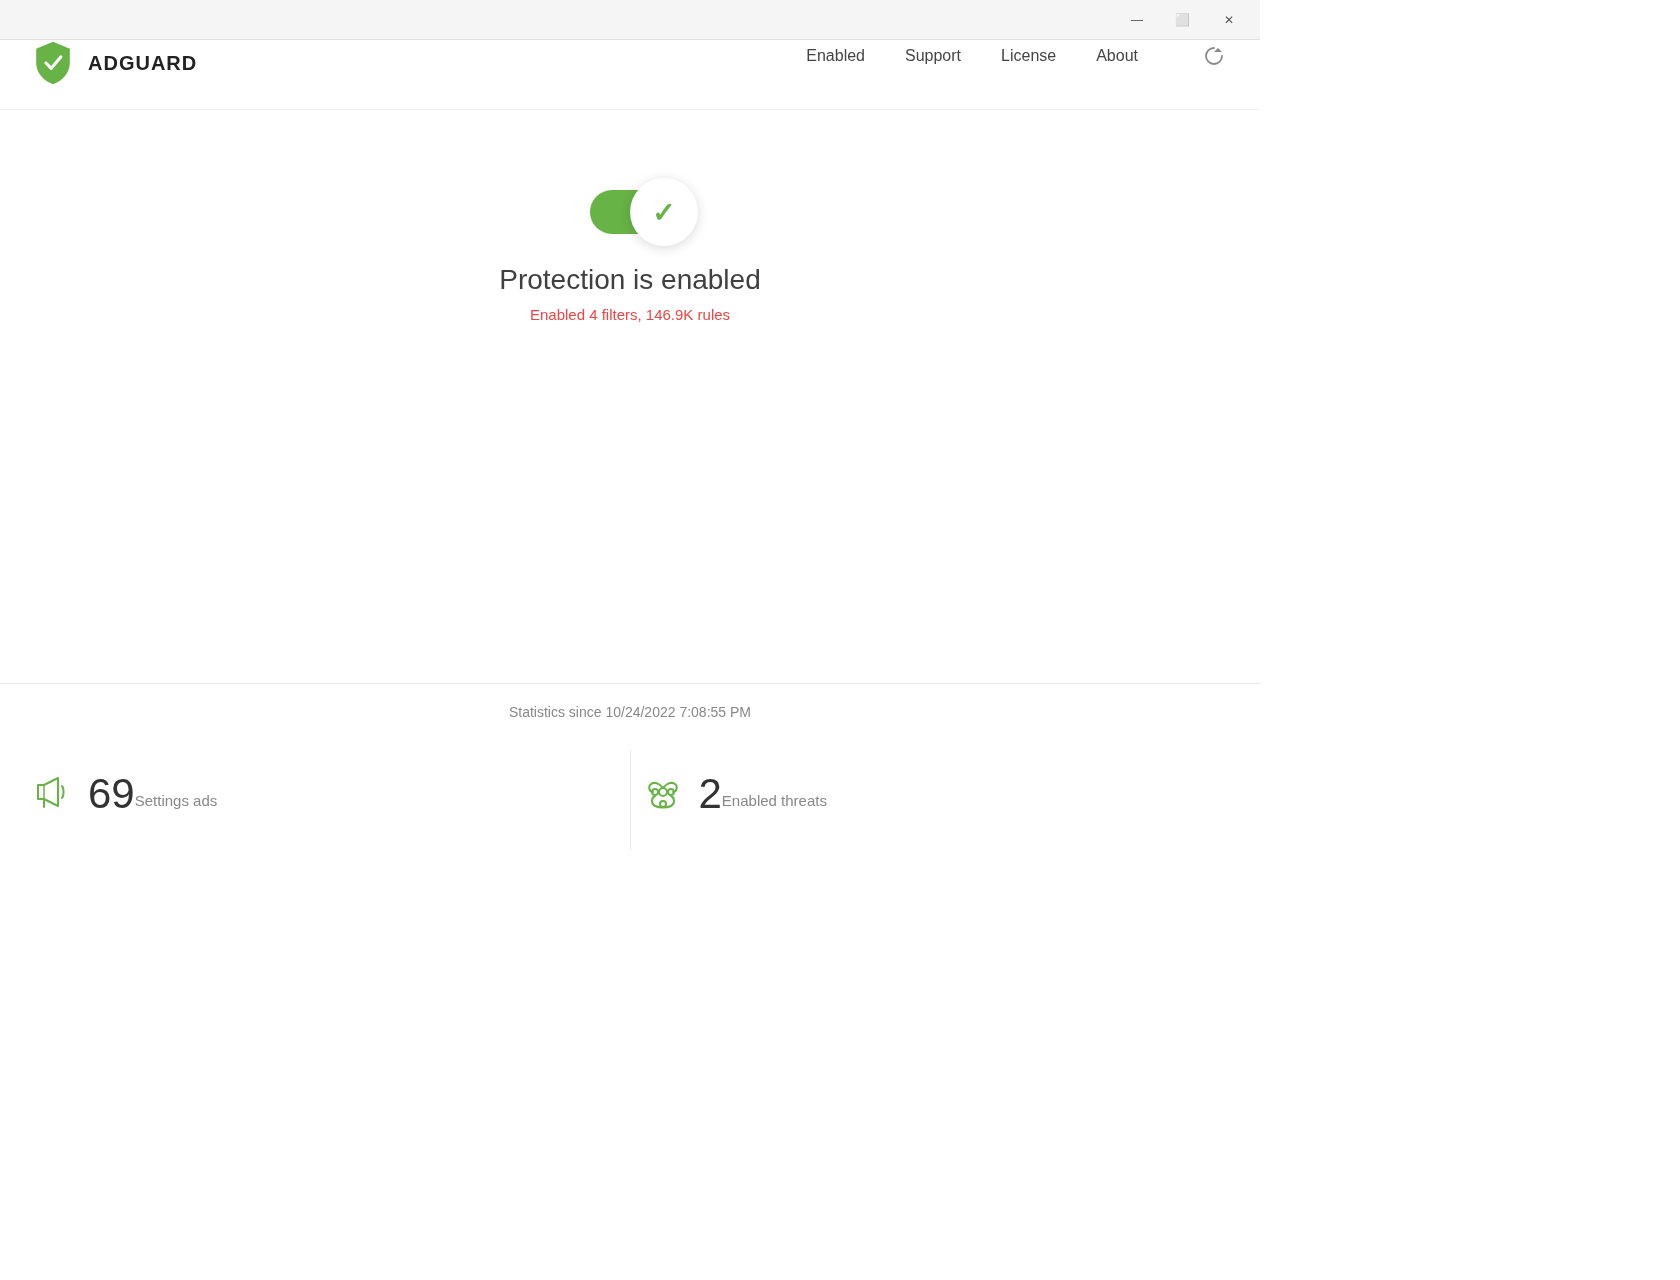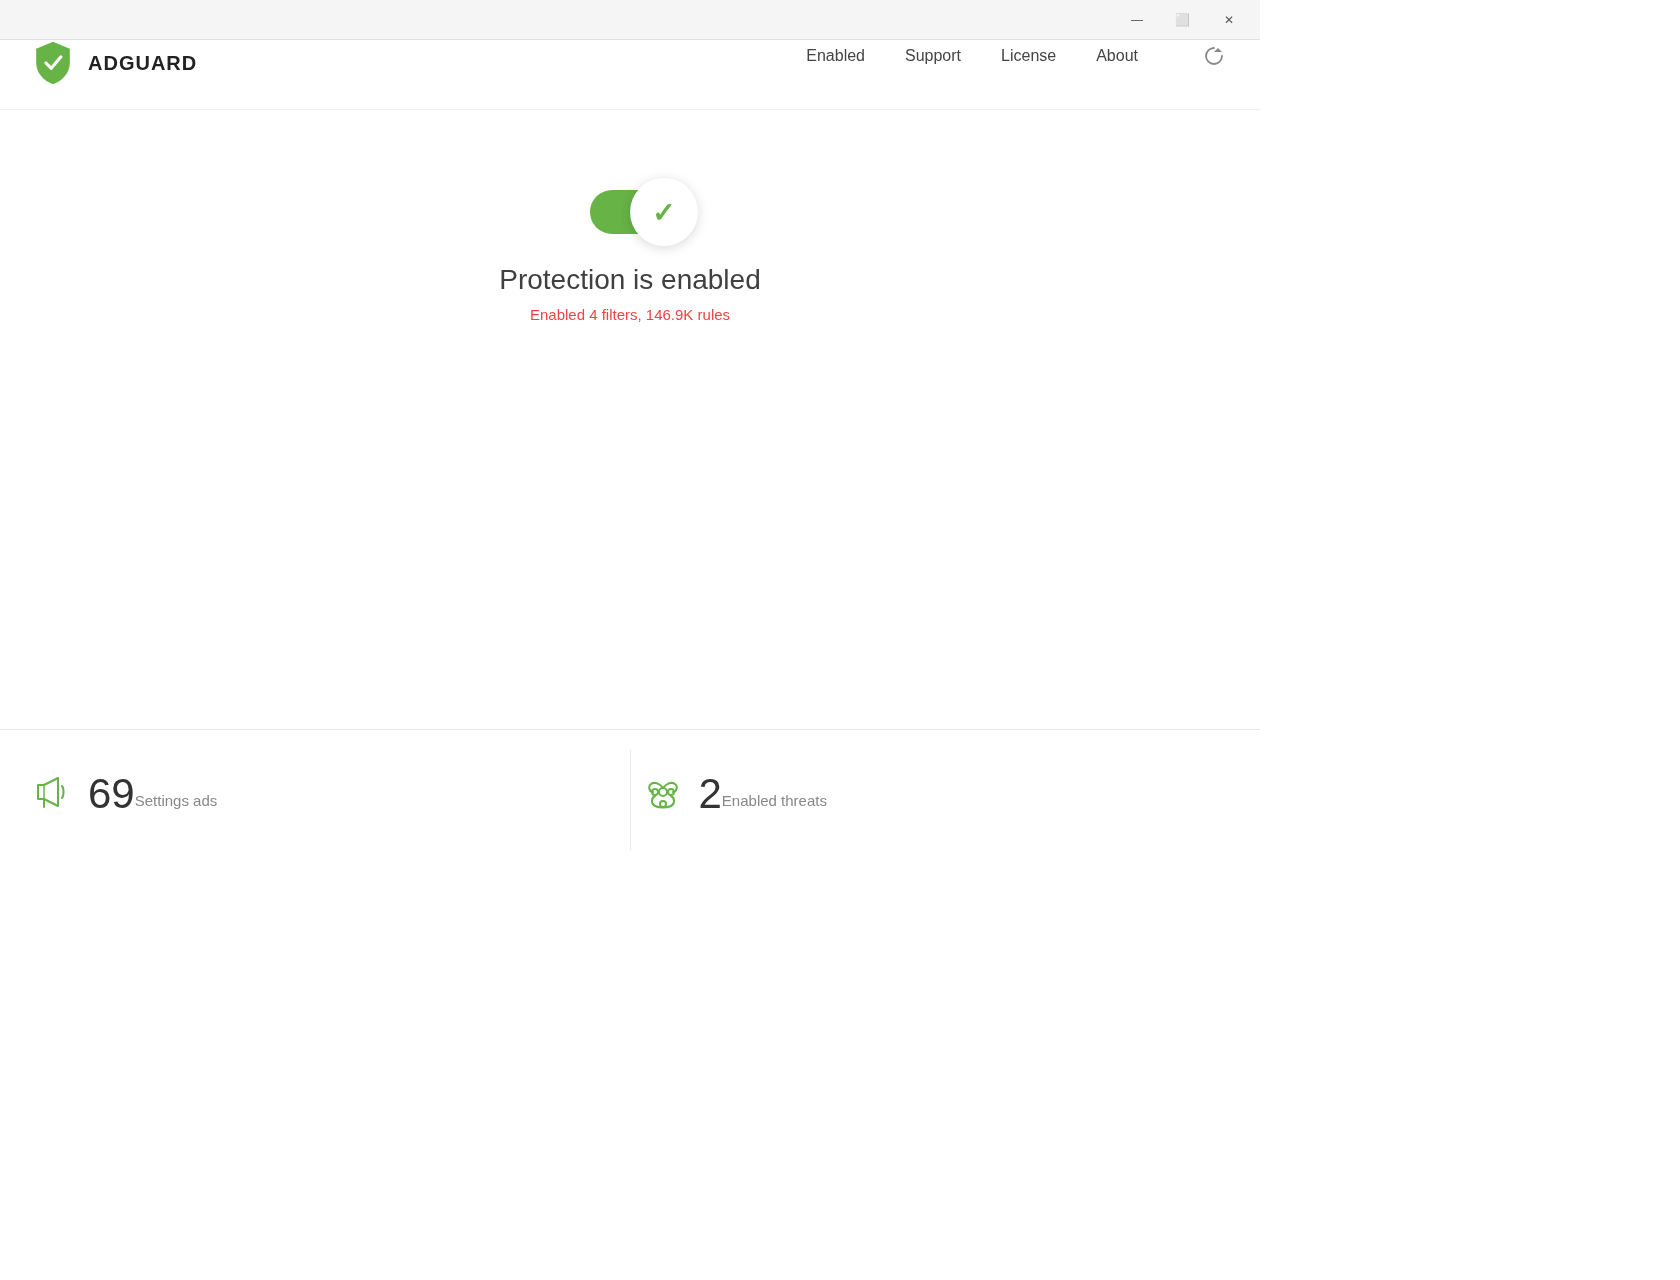--- a/index.html
+++ b/index.html
@@ -262,20 +262,21 @@
       </div>
     </div>
   </div>
 
   <h1 class="protection-title">Protection is enabled</h1>
   <p class="protection-subtitle">Enabled 4 filters, 146.9K rules</p>
 </div>
 
 <div class="stats-section">
   <div class="stats-divider-line"></div>
+  <p class="stats-since">Statistics since 10/24/2022 7:08:55 PM</p>
 
   <div class="stats-grid">
 
     <div class="stat-item">
       <div class="stat-icon-number">
         <div class="stat-icon">
           <svg viewBox="0 0 44 44" fill="none" xmlns="http://www.w3.org/2000/svg">
             <path d="M8 15H14L28 8V36L14 29H8V15Z" stroke="#67b346" stroke-width="2" stroke-linejoin="round" fill="none"></path>
             <path d="M14 29V37" stroke="#67b346" stroke-width="2" stroke-linecap="round"></path>
             <path d="M32 16C34 18 34 26 32 28" stroke="#67b346" stroke-width="2" stroke-linecap="round"></path>

